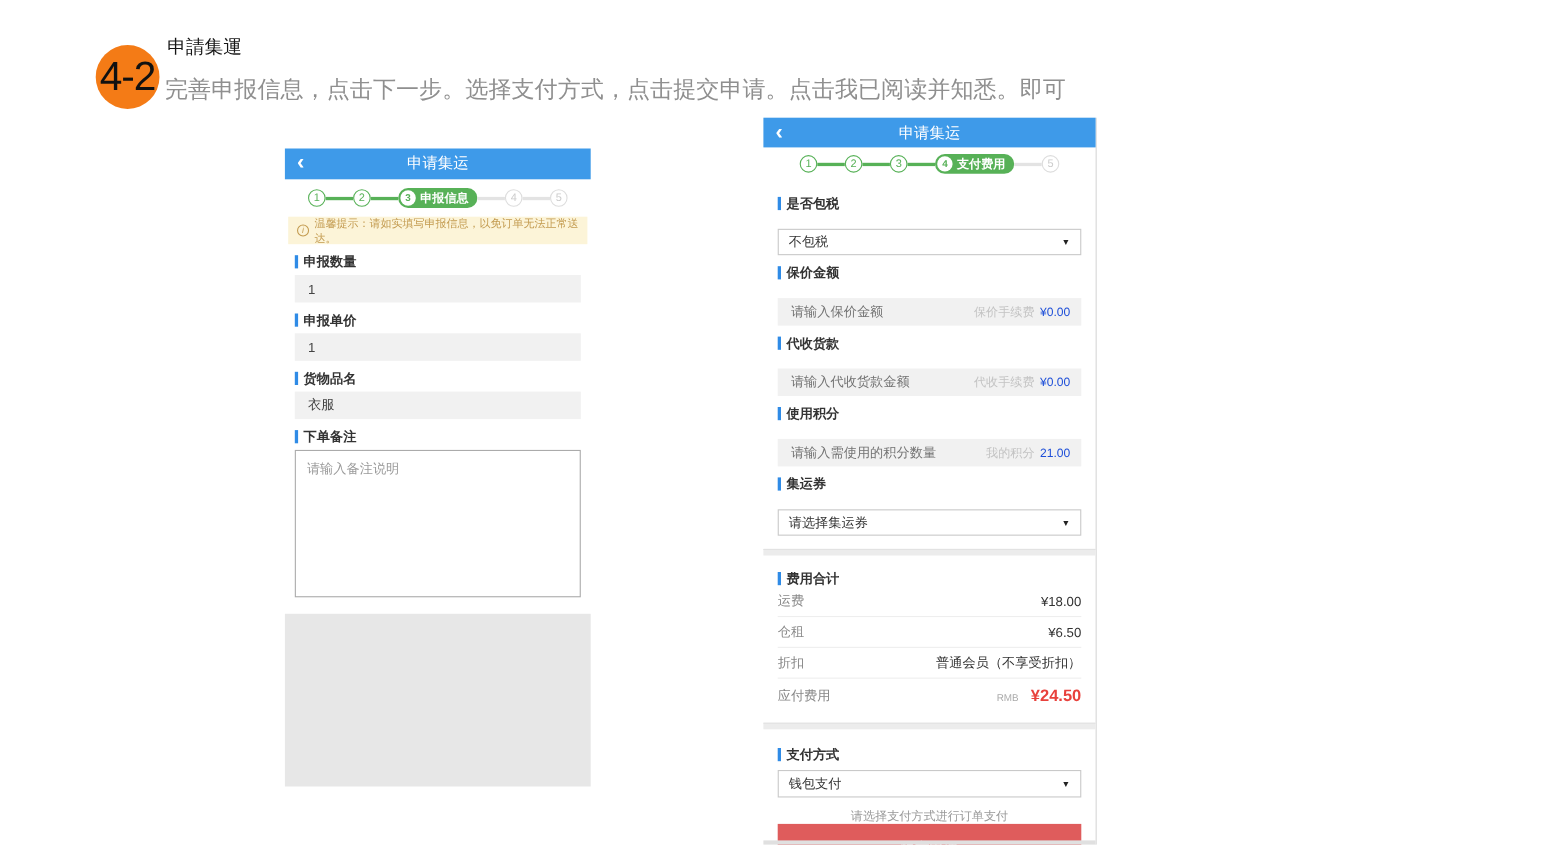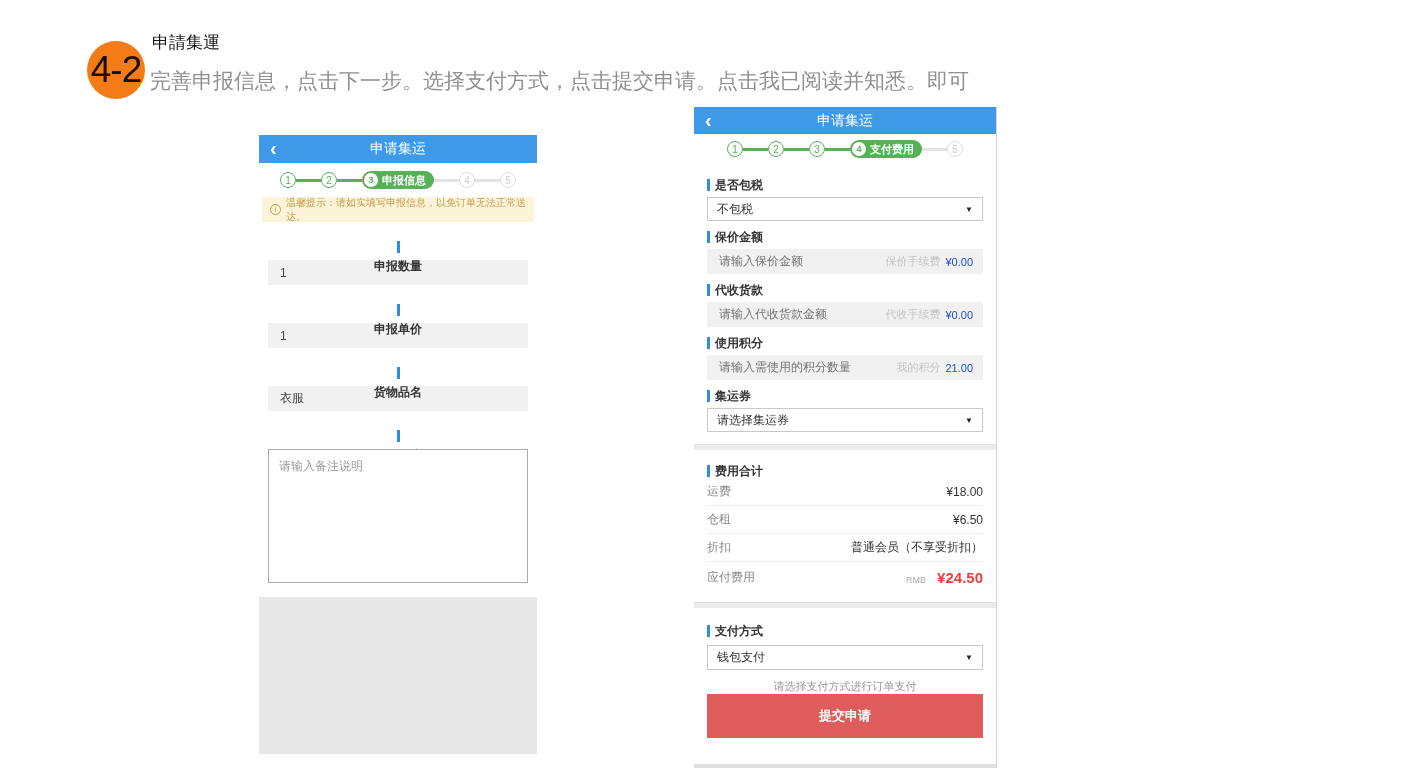--- a/index.html
+++ b/index.html
@@ -51,37 +51,37 @@
   .sel .arrow { margin-left:auto; font-size:8px; color:#222; }
 
   
   .phone-left { left:259px; top:135px; width:278px; }
   .phone-left .steps { height:34px; }
   .notice { margin:0 3px; height:25px; background:#FCF4D8; display:flex; align-items:center;
     gap:5px; padding:0 8px; font-size:10px; color:#C39B50; }
   .notice-icon { width:11px; height:11px; border:1px solid #C39B50; border-radius:50%;
     font-size:8px; display:flex; align-items:center; justify-content:center; flex:0 0 auto; font-style:italic; }
   .pl-content { padding:0 9px; }
-  .pl-content .f-label { margin-top:19px;flex-direction:column; }
+  .pl-content .f-label { margin-top:9px; }
   .pl-content .g-input { margin-top:5px; }
   .remark-area { margin-top:5px; width:100%; height:134px; border:1px solid #ABABAB; background:#fff;
     resize:none; padding:8px 10px; font-size:12px; color:#444; font-family:inherit; }
   .remark-area::placeholder { color:#9a9a9a; }
   .img-placeholder { margin-top:10px; height:157px; background:#E7E7E7; }
   .btn { background:#DF5C5C; color:#fff; display:flex; align-items:center; justify-content:center;
     font-size:13px; cursor:default; }
   .next-btn { margin:7px 10px 0 10px; height:32px; }
 
   
   .phone-right { left:694px; top:107px; width:303px; height:661px; border-right:1px solid #D6D6D6; }
   .phone-right .p-header { height:27px; }
   .phone-right .steps { height:30px; }
   .pr-content { padding:0 13px; }
   .pr-content .f-label { margin-top:9px; }
-  .pr-content .g-input, .pr-content .sel { margin-top:5px; }
+  .pr-content .g-input, .pr-content .sel { margin-top:16px; }
   .mt-lg { margin-top:14px !important; }
   .divider { height:6px; background:#ECECEC; border-top:1px solid #E2E2E2; margin-top:12px; }
   .divider.two { margin-top:10px; }
   .fee-row { height:28px; display:flex; align-items:center; justify-content:space-between;
     border-bottom:1px solid #EEE; font-size:12px; }
   .fee-row .n { color:#888; }
   .fee-row .v { color:#333; }
   .pay-row { height:30px; display:flex; align-items:center; justify-content:space-between; }
   .pay-row .n { color:#888; font-size:12px; }
   .pay-right { display:flex; align-items:baseline; gap:11px; }

